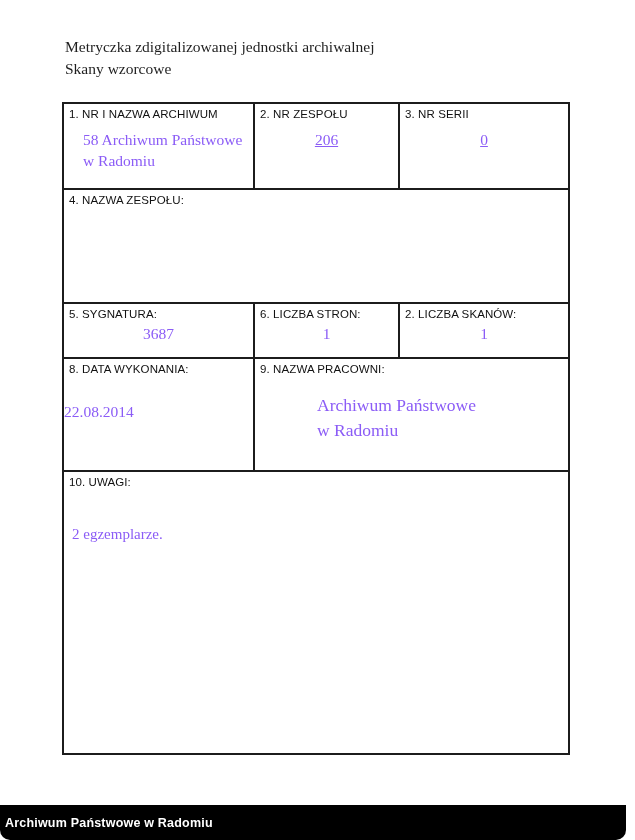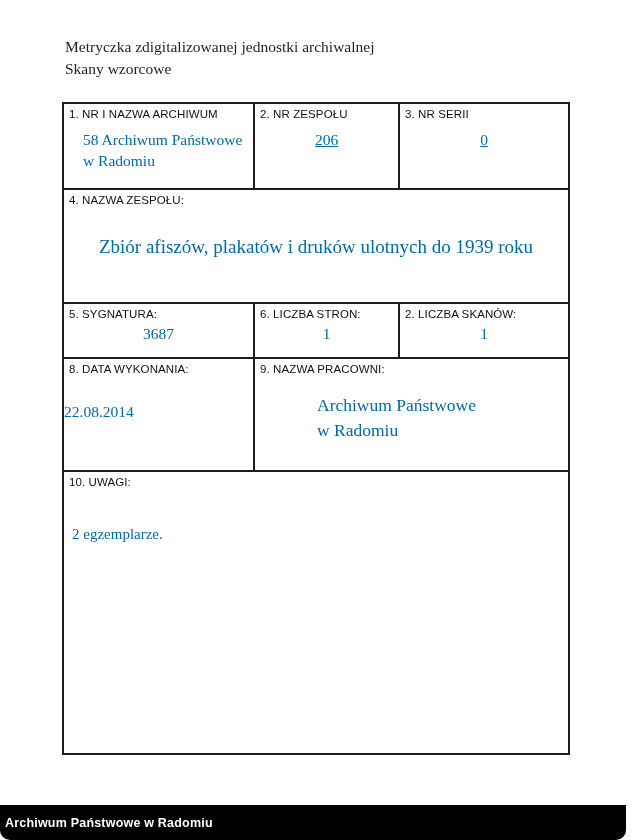--- a/index.html
+++ b/index.html
@@ -61,21 +61,21 @@
     font-family: "Liberation Sans", sans-serif;
     font-weight: normal;
     font-size: 11.5px;
     color: #111111;
     padding: 4px 5px 0 5px;
     letter-spacing: 0.1px;
   }
   .value {
     font-family: "Liberation Serif", serif;
     font-size: 15.5px;
-    color: #0369a1;
+    color: #8b5cf6;
   }
   .v-archive { margin: 9px 0 0 19px; line-height: 21px; }
   .v-center { text-align: center; margin-top: 11px; text-decoration: underline; }
   .v-fond-name { text-align: center; margin-top: 30px; font-size: 19px; }
   .v-small-center { text-align: center; margin-top: 5px; }
   .v-date { text-align: left; margin-top: 28px; }
   .v-workshop { margin: 18px 0 0 62px; font-size: 17.5px; line-height: 25px; }
   .v-remarks { margin: 38px 0 0 8px; font-size: 15px; }
   .footer-bar {
     position: absolute;
@@ -122,21 +122,20 @@
       </div>
       <div class="cell col-c">
         <div class="field-label">3. NR SERII</div>
         <div class="value v-center">0</div>
       </div>
     </div>
 
     <div class="row row-2">
       <div class="cell col-wide">
         <div class="field-label">4. NAZWA ZESPOŁU:</div>
-        <div class="value v-fond-name">Zbiór afiszów, plakatów i druków ulotnych do 1939 roku</div>
       </div>
     </div>
 
     <div class="row row-3">
       <div class="cell col-a">
         <div class="field-label">5. SYGNATURA:</div>
         <div class="value v-small-center">3687</div>
       </div>
       <div class="cell col-b">
         <div class="field-label">6. LICZBA STRON:</div>

